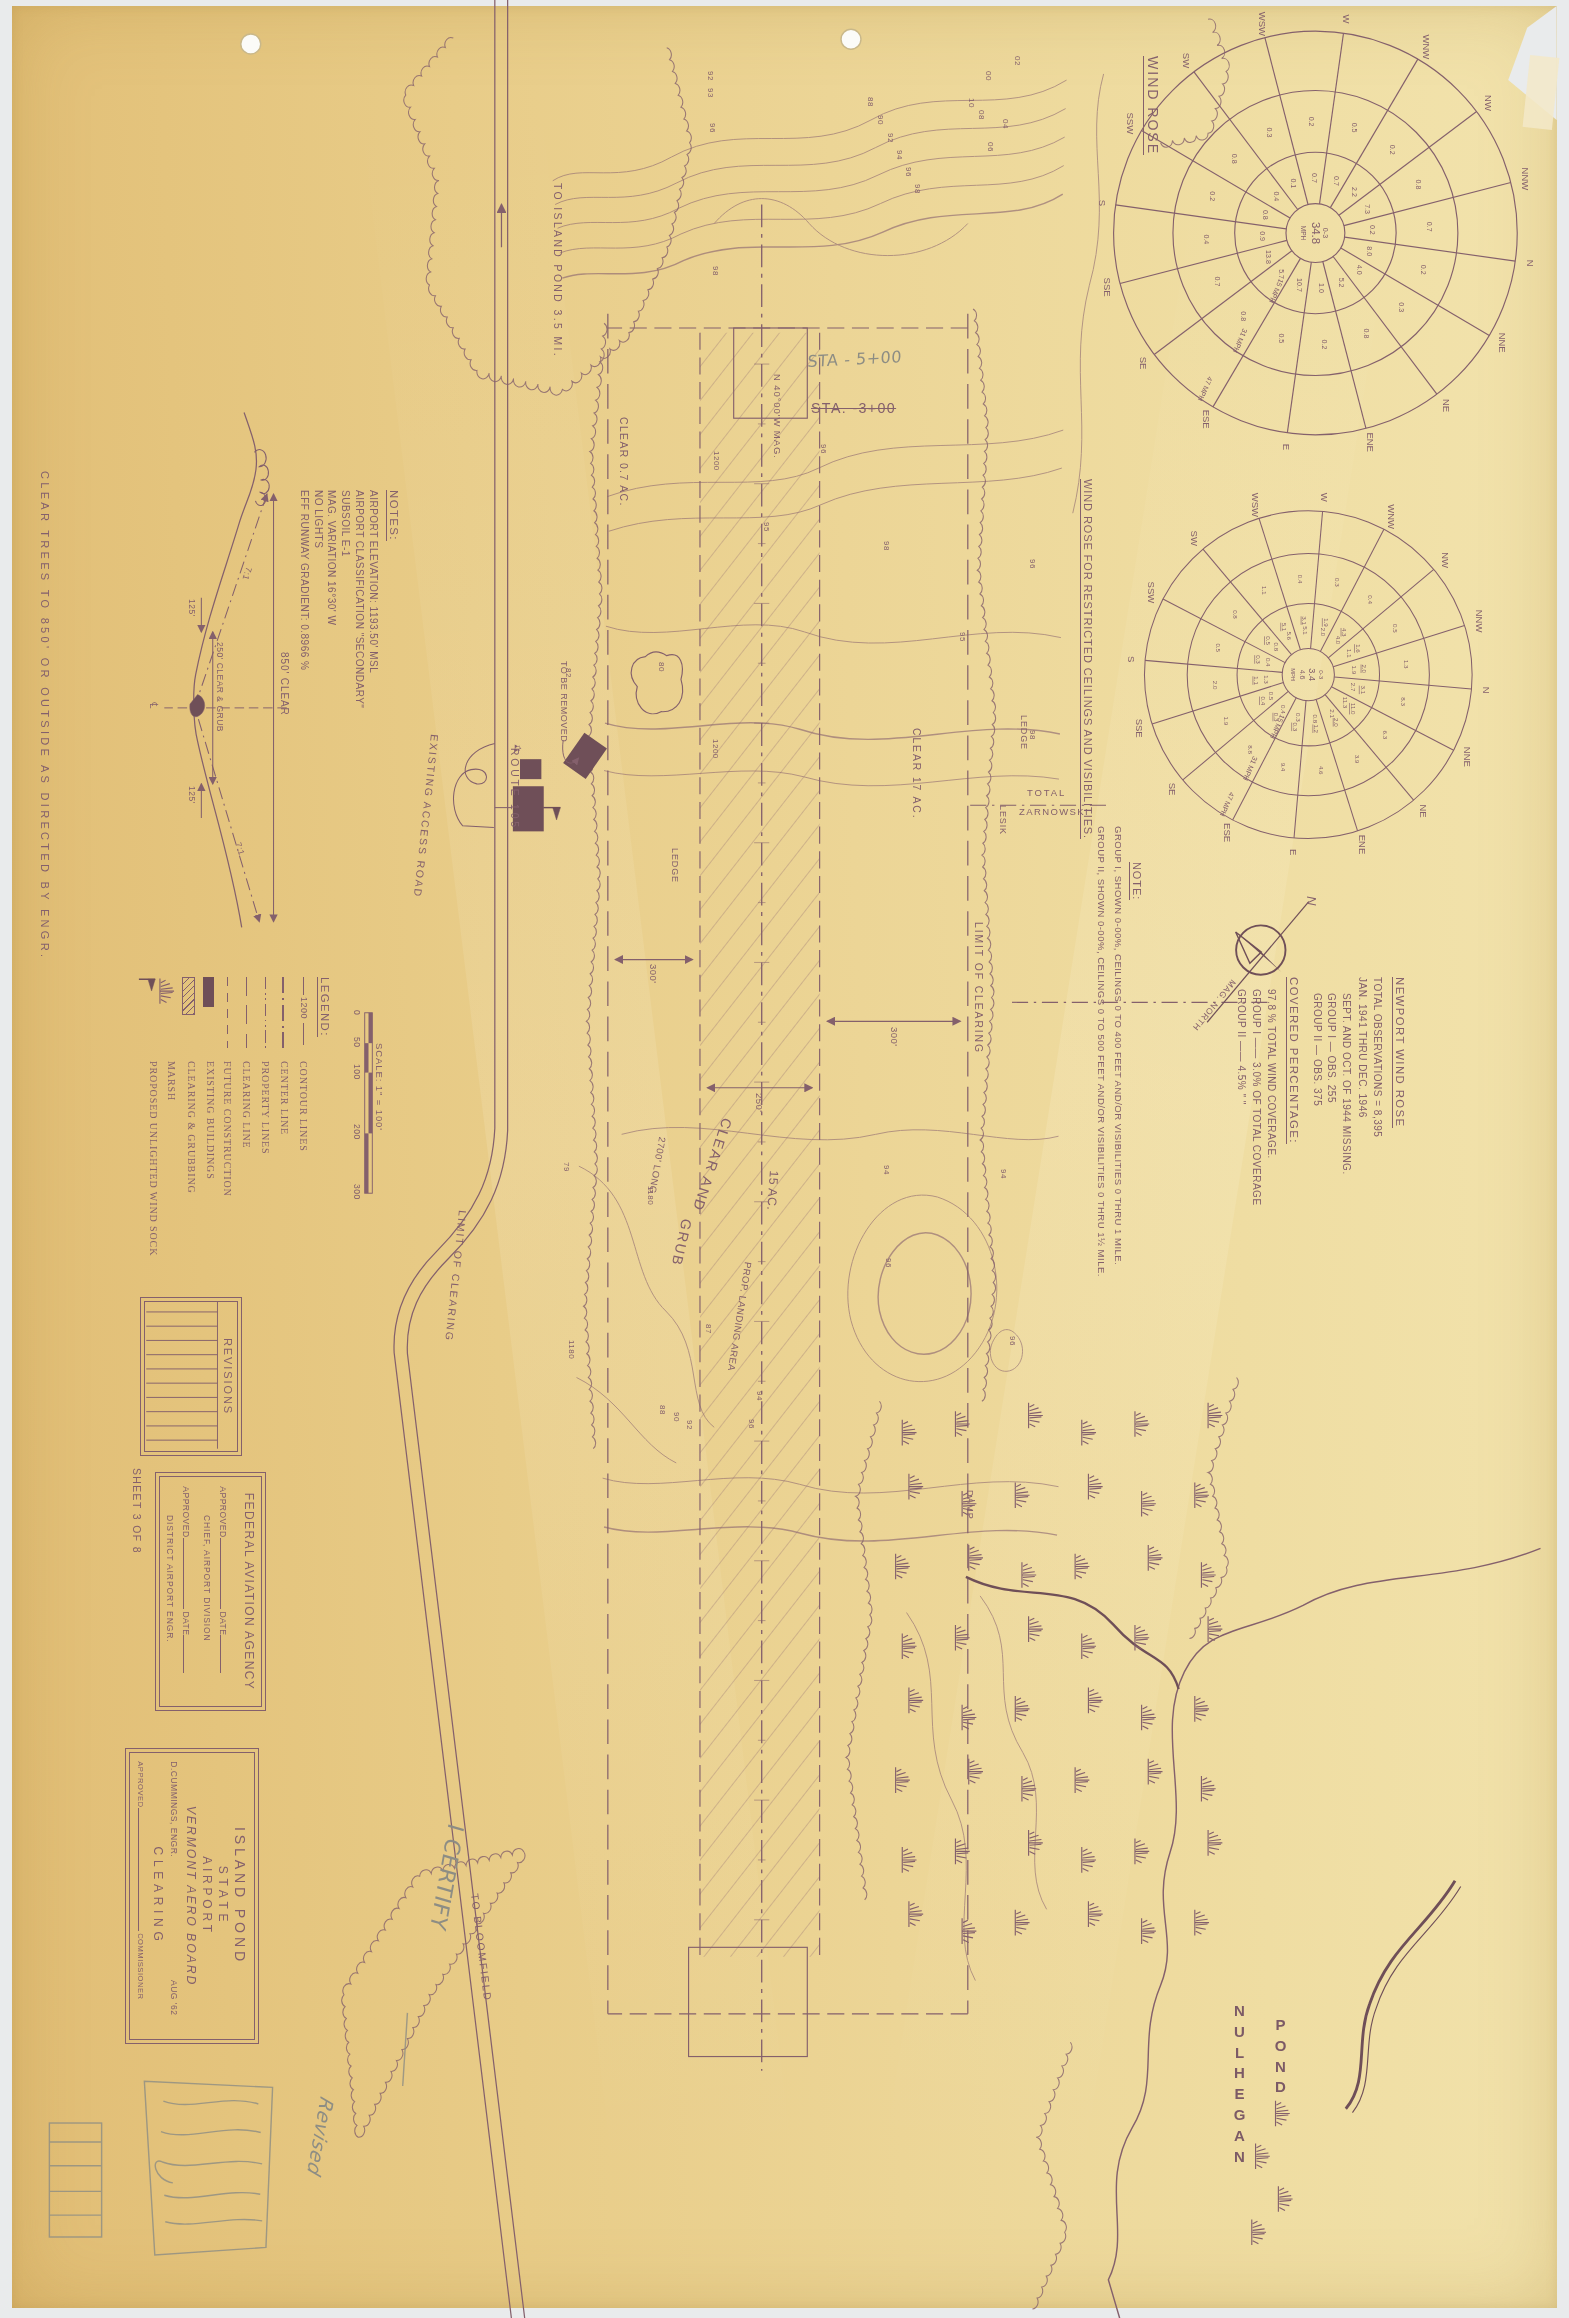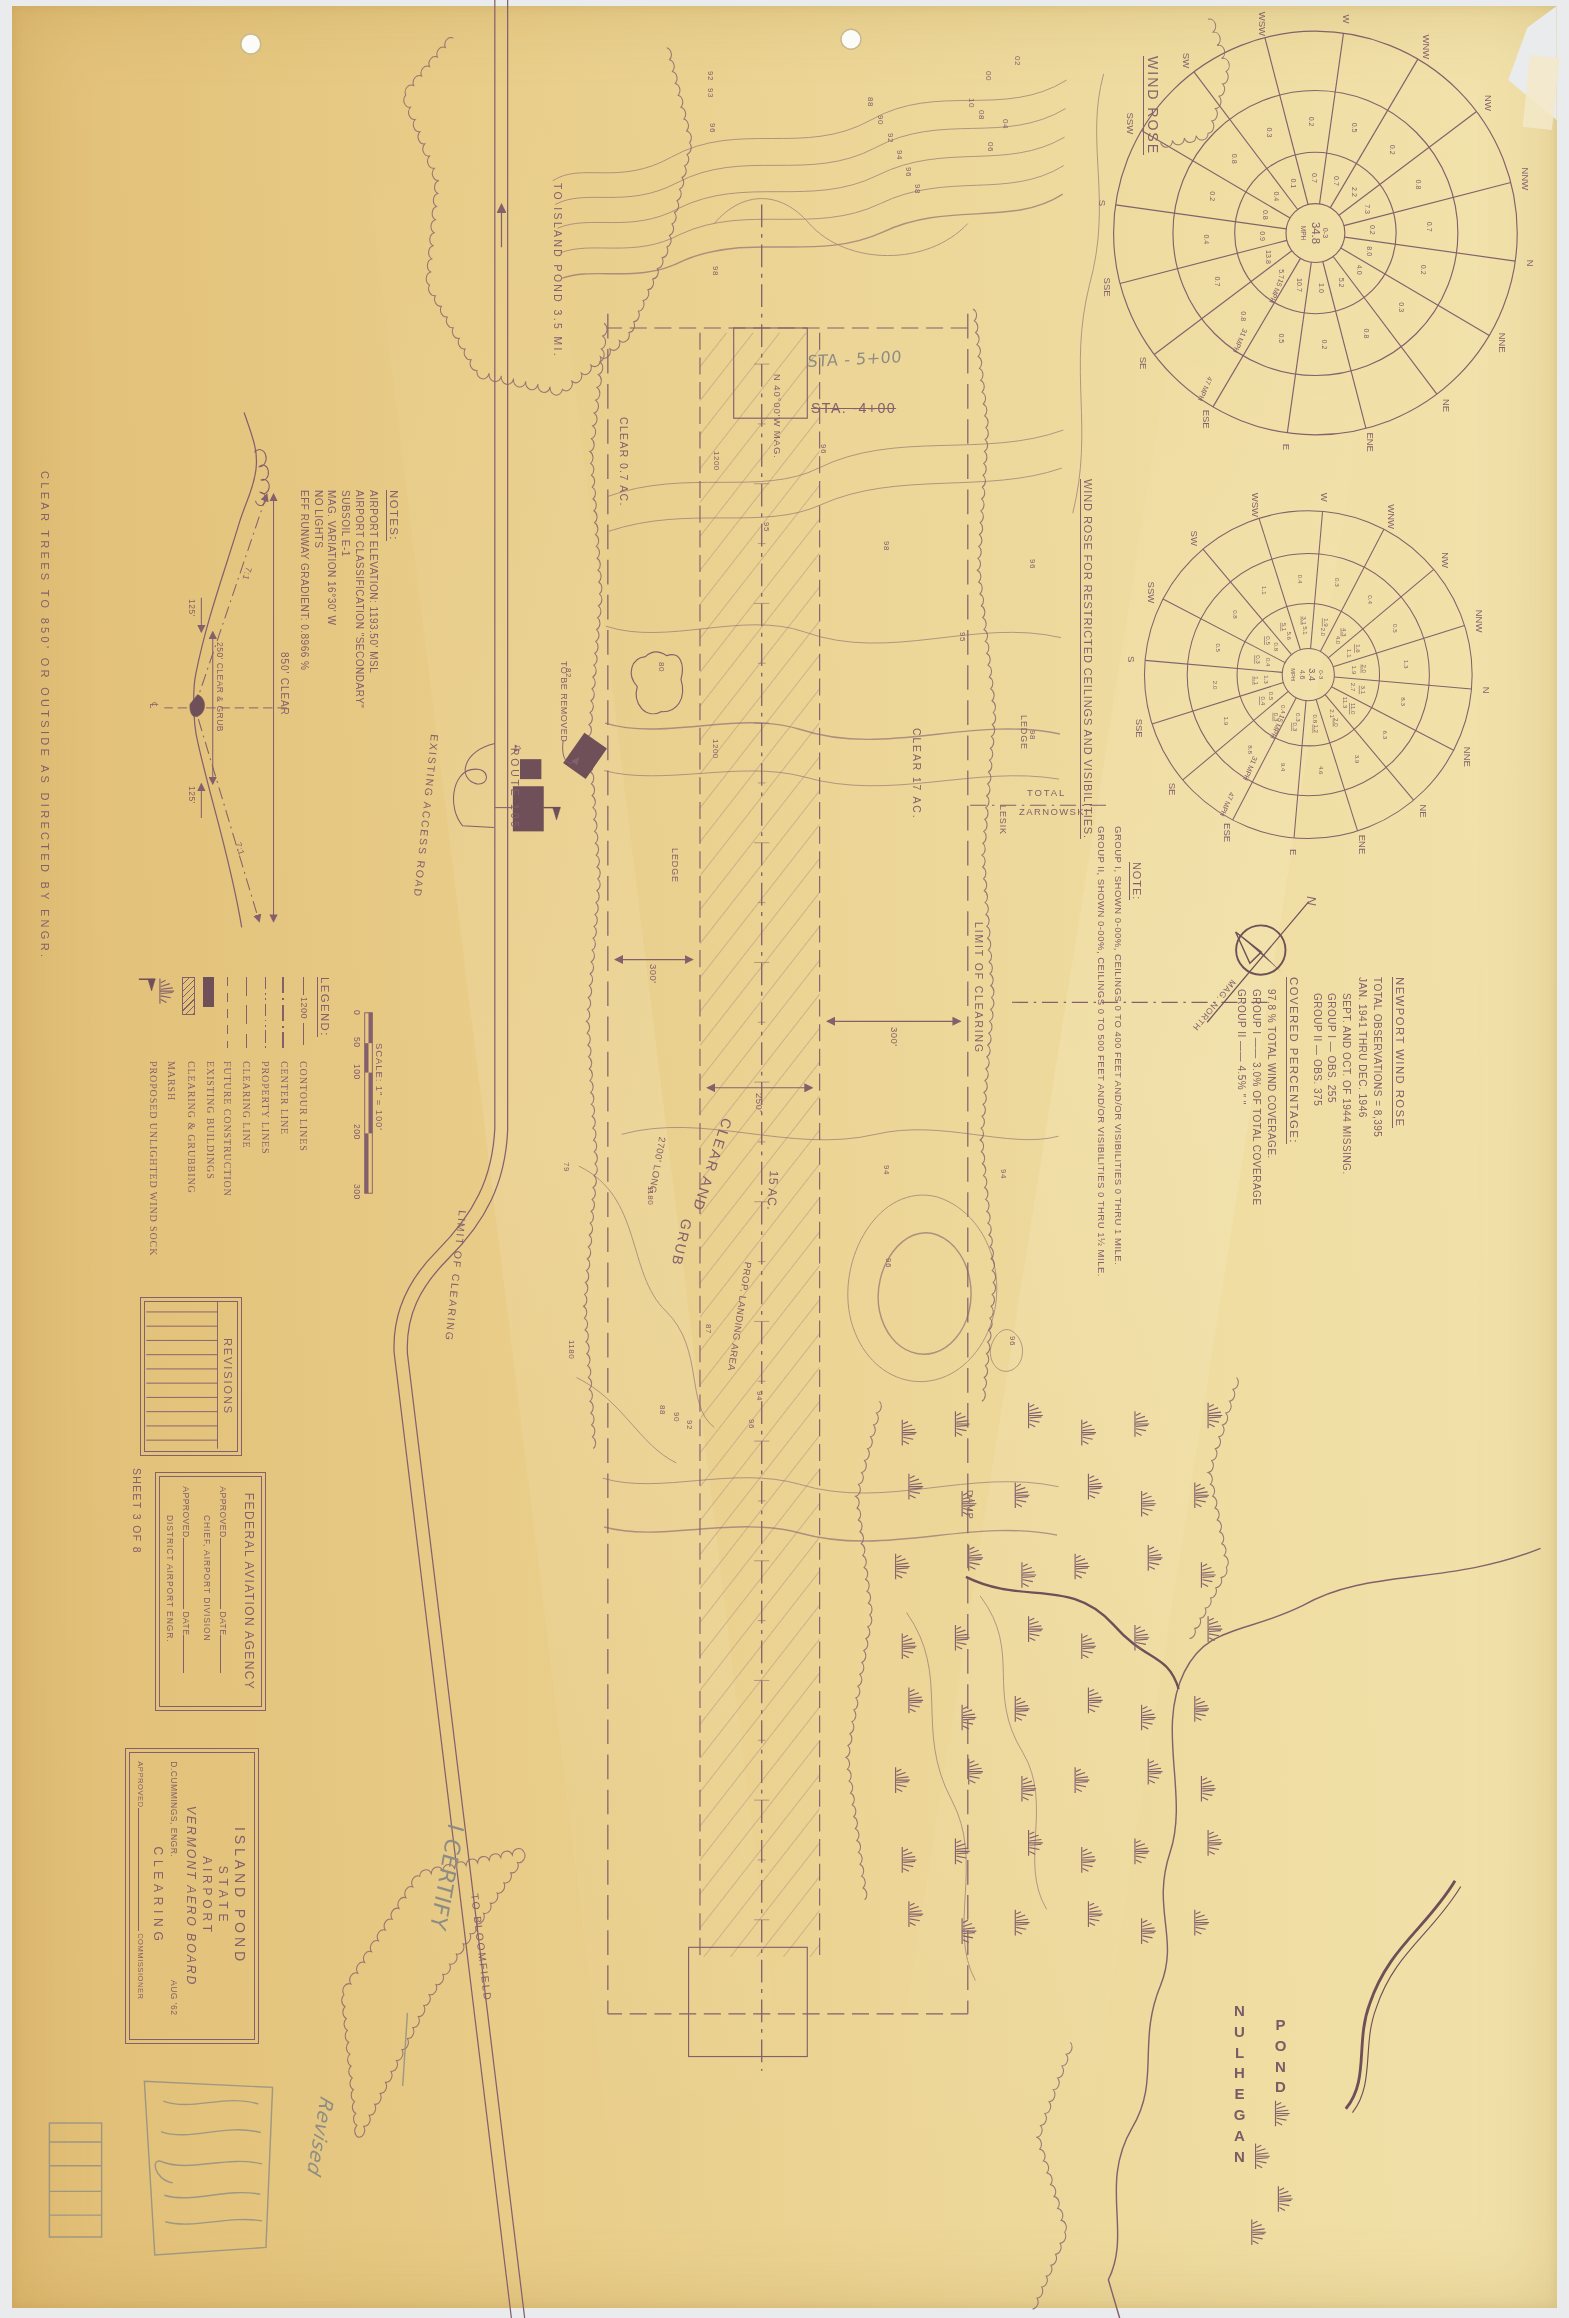--- a/index.html
+++ b/index.html
@@ -679,19 +679,19 @@
         <span class="t " style="left: 662px; top: 903px; font-size: 8px;">80</span>
         <span class="t " style="left: 668px; top: 996px; font-size: 8px;">82</span>
       </div>
   </div>
 
   <div id="port">
     <div class="t vert pond" style="left:1231px;top:2002px">NULHEGAN</div>
     <div class="t vert pond" style="left:1272px;top:2016px">POND</div>
     <div id="portLabels">
         <span class="t pencil" style="left: 808px; top: 352px; font-size: 16px; transform: rotate(-3deg) skewX(-6deg);">STA - 5+00</span>
-        <span class="t strike" style="left: 811px; top: 400px; letter-spacing: 1.4px; font-size: 14.2px;">STA. -4+00</span>
+        <span class="t strike" style="left: 811px; top: 400px; letter-spacing: 1.4px; font-size: 14.2px;">STA. -3+00</span>
         <span class="t " style="left: 1027px; top: 787px; letter-spacing: 1.9px; font-size: 9.5px;">TOTAL</span>
         <span class="t " style="left: 1019px; top: 806px; letter-spacing: 1.4px; font-size: 9.5px;">ZARNOWSKI</span>
       </div>
   </div>
 </div>
 
 
 </body></html>

